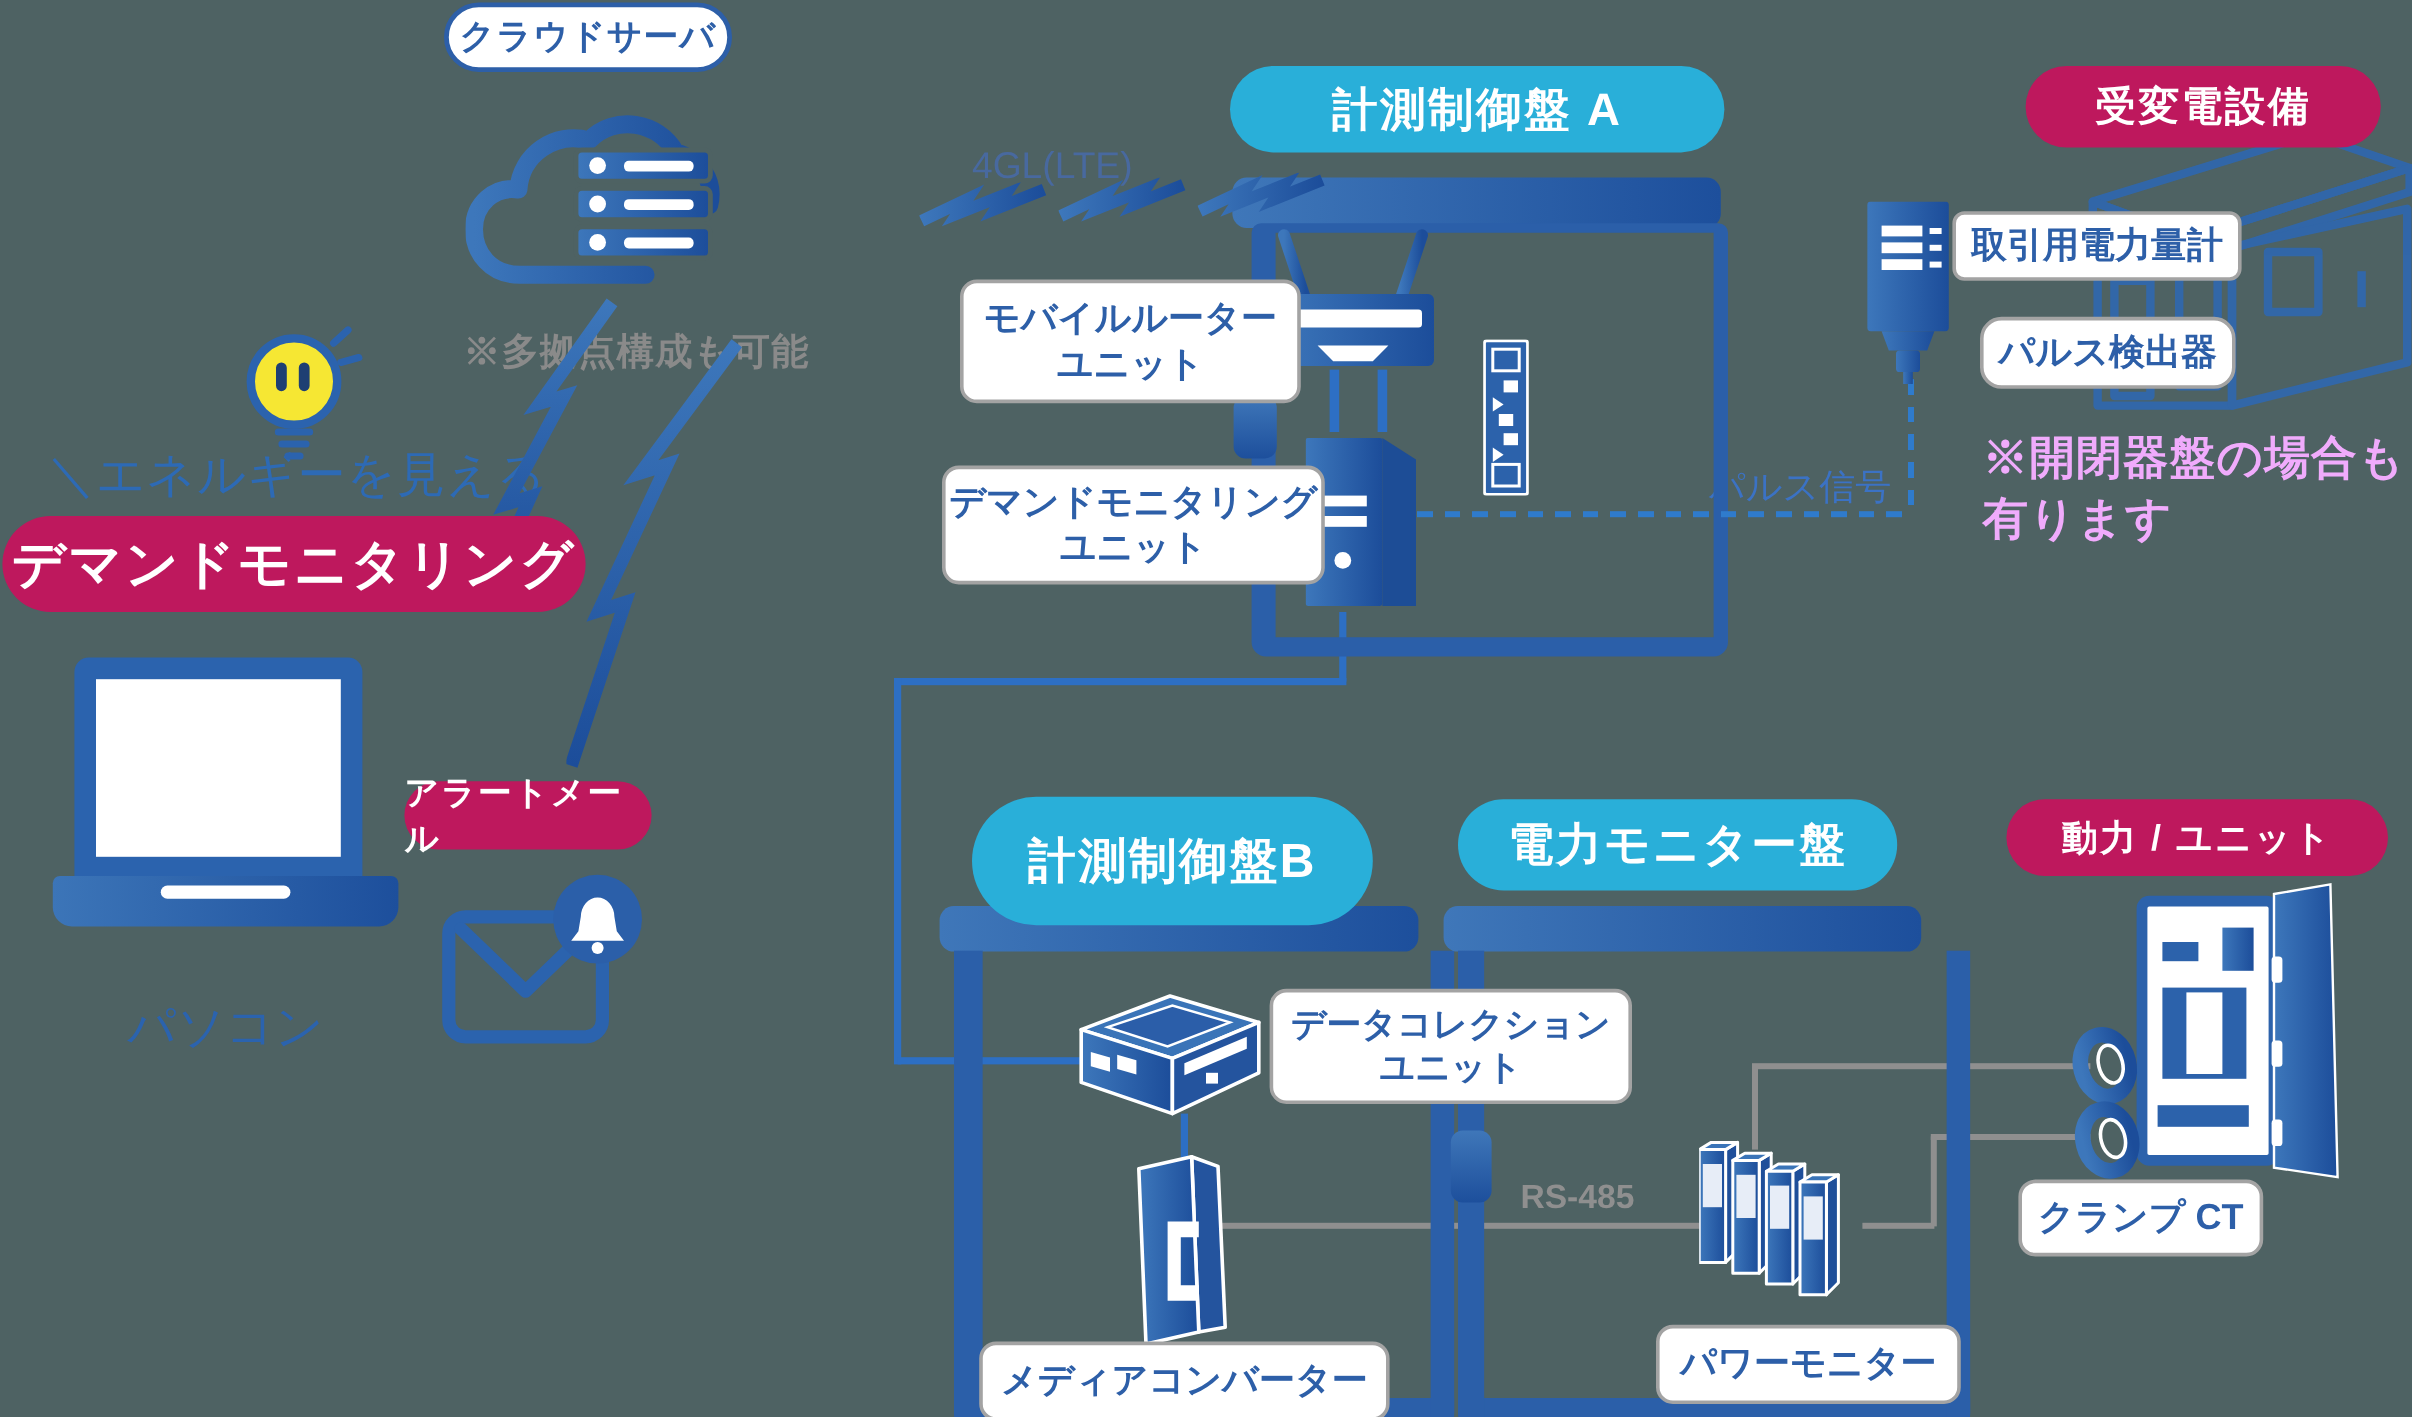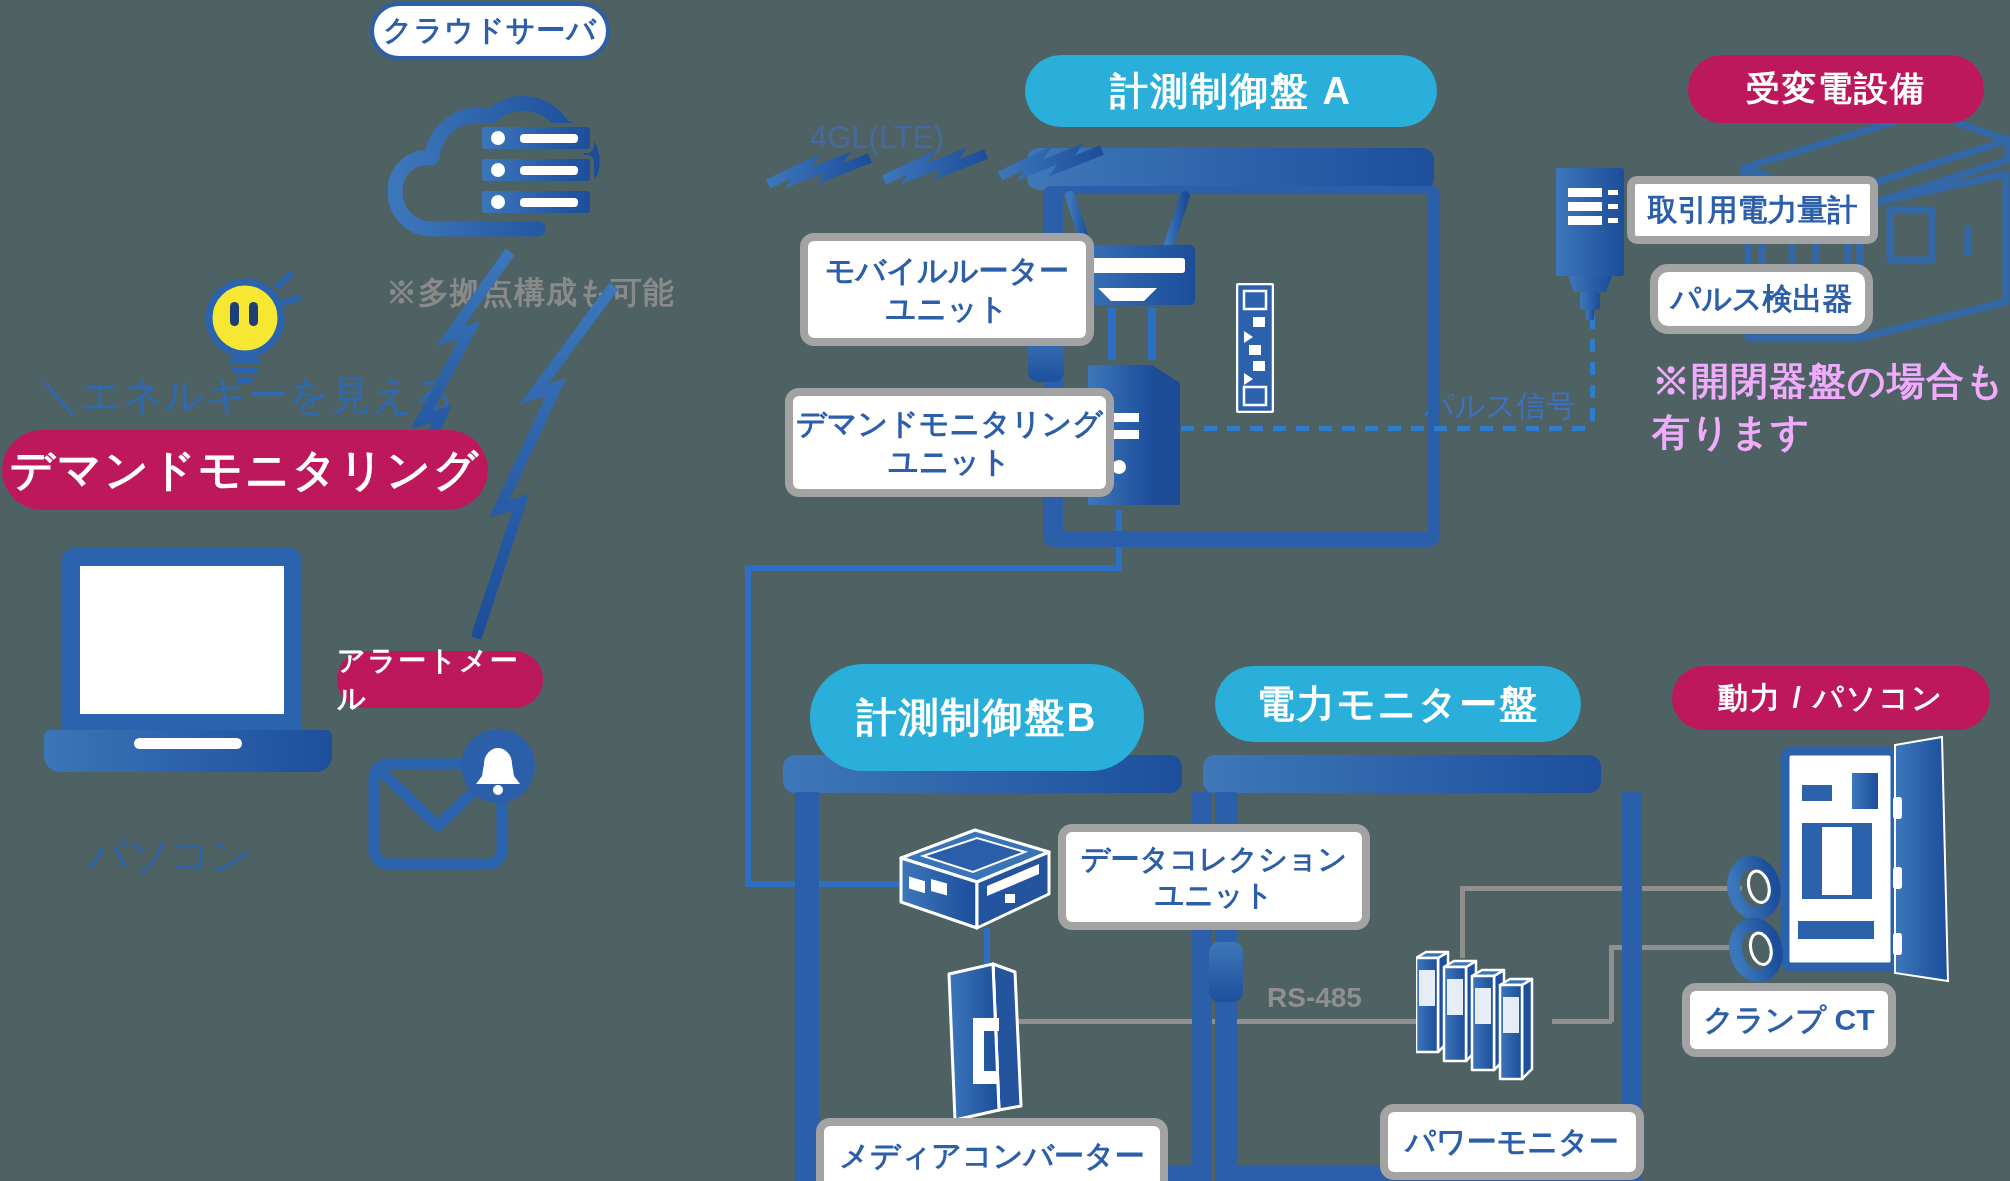--- a/index.html
+++ b/index.html
@@ -6,21 +6,21 @@
   .canvas{position:relative;width:2010px;height:1181px;background:#4e6263;overflow:hidden;
           font-family:"Liberation Sans",sans-serif;}
   .pill{position:absolute;display:flex;align-items:center;justify-content:center;
         color:#fff;font-weight:bold;border-radius:999px;letter-spacing:2px;}
   .pill-dark{background:#be185d;}
   .pill-cyan{background:#29afd9;}
   .pill-outline{position:absolute;display:flex;align-items:center;justify-content:center;
         background:#fff;color:#2d5fa8;border:4px solid #2d5fa8;border-radius:999px;
         font-weight:bold;letter-spacing:1px;}
   .wbox{position:absolute;display:flex;align-items:center;justify-content:center;
-        background:#fff;border:8px solid #a3a3a3;border-radius:14px;color:#2d5fa8;
+        background:#fff;border:3px solid #a3a3a3;border-radius:14px;color:#2d5fa8;
         font-weight:bold;text-align:center;white-space:pre-line;line-height:1.25;}
   .note{position:absolute;color:#8a8a8a;font-weight:bold;letter-spacing:1px;}
   .bluetext{position:absolute;color:#3b72c4;font-weight:normal;}
   .graytext{position:absolute;color:#8f8f8f;font-weight:bold;}
   .wire{position:absolute;background:#8f8f8f;z-index:1;}
   .bline{position:absolute;background:#2d6fc4;z-index:1;}
   .dashv{position:absolute;width:5px;z-index:3;
          background:repeating-linear-gradient(180deg,#2f7bcc 0 13px,transparent 13px 23px);}
   .dashh{position:absolute;height:5px;z-index:3;
          background:repeating-linear-gradient(90deg,#2f7bcc 0 13px,transparent 13px 23px);}
@@ -206,21 +206,21 @@
 
   <div class="pill pill-dark toplabel" style="left:2px;top:430px;width:486px;height:80px;font-size:44px">
     <span>デマンドモニタリング</span>
   </div>
 
   <div class="lap" style="left:62px;top:548px;width:240px;height:182px;background:#2b63ae;border-radius:12px 12px 0 0"></div>
   <div class="lap" style="left:80px;top:566px;width:204px;height:148px;background:#fff"></div>
   <div class="lap" style="left:44px;top:730px;width:288px;height:42px;background:linear-gradient(90deg,#3c75b8,#1d4f9c);border-radius:6px 6px 16px 16px"></div>
   <div class="lap" style="left:134px;top:738px;width:108px;height:11px;background:#fff;border-radius:6px"></div>
 
-  <div class="bluetext" style="left:88px;top:828px;width:200px;font-size:40px;color:#2b63ae">パソコン</div>
+  <div class="bluetext" style="left:88px;top:828px;width:200px;text-align:center;font-size:40px;color:#2b63ae">パソコン</div>
 
   <div class="pill pill-dark toplabel" style="left:337px;top:651px;width:206px;height:57px;font-size:28px">
     <span>アラートメール</span>
   </div>
 
   <svg class="icon" style="left:368px;top:722px" width="172" height="148" viewBox="0 0 172 148">
     <rect x="6" y="42" width="128" height="100" rx="14" fill="none" stroke="#2b63ae" stroke-width="11"></rect>
     <polyline points="16,52 70,104 124,52" fill="none" stroke="#2b63ae" stroke-width="11" stroke-linecap="round" stroke-linejoin="round"></polyline>
     <circle cx="130" cy="44" r="37" fill="#2b5fa9"></circle>
     <path d="M116,42 a14,16 0 0 1 28,0 l2,12 6,8 h-44 l6,-8 z" fill="#fff"></path>
@@ -295,21 +295,21 @@
         <rect x="3" y="24" width="16" height="36" fill="#e7edf7" stroke="none"></rect>
       </g>
     </g>
   </svg>
 
   <div class="wbox toplabel" style="left:1380px;top:1104px;width:248px;height:60px;font-size:30px">
     <span>パワーモニター</span>
   </div>
 
   <div class="pill pill-dark toplabel" style="left:1672px;top:666px;width:318px;height:64px;font-size:30px">
-    <span>動力 / パソコン</span>
+    <span>動力 / ユニット</span>
   </div>
 
   <svg class="icon" style="left:1780px;top:735px" width="175" height="250" viewBox="0 0 175 250">
     <rect x="5" y="16" width="110" height="216" rx="6" fill="#fff" stroke="#2c62ab" stroke-width="9"></rect>
     <rect x="22" y="50" width="30" height="16" fill="#2c62ab"></rect>
     <rect x="72" y="38" width="26" height="36" fill="url(#gb)"></rect>
     <rect x="22" y="88" width="70" height="76" fill="#2c62ab"></rect>
     <rect x="42" y="92" width="30" height="68" fill="#fff"></rect>
     <rect x="18" y="186" width="76" height="18" fill="#2c62ab"></rect>
     <polygon points="115,10 162,2 168,246 115,238" fill="url(#gb)" stroke="#fff" stroke-width="2"></polygon>

